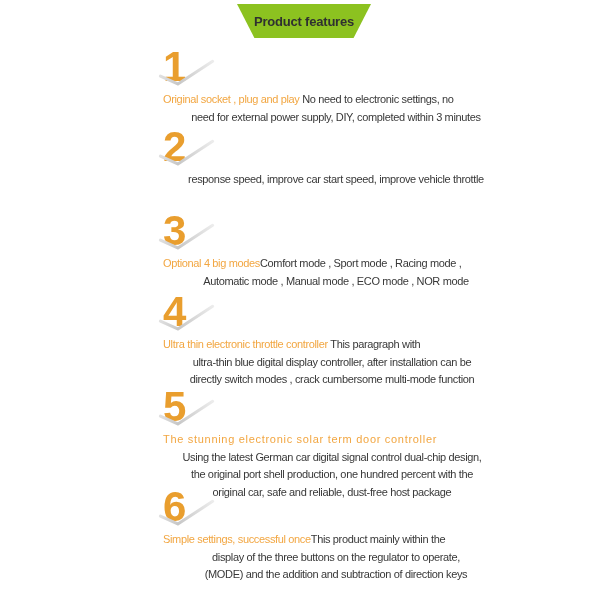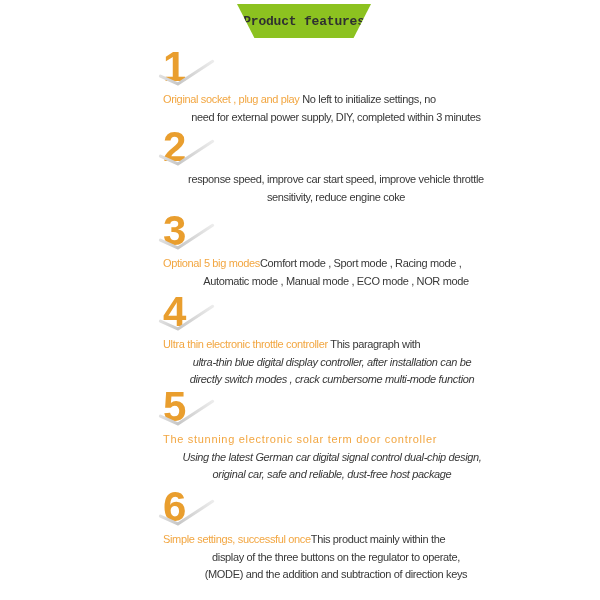--- a/index.html
+++ b/index.html
@@ -9,21 +9,21 @@
     font-family:"Liberation Sans", sans-serif;
   }
   
   .badge {
     position:absolute; left:237px; top:4px; width:134px; height:34px;
     background:#8CC220;
     clip-path:polygon(0 0, 100% 0, 87% 100%, 13% 100%);
     display:flex; align-items:center; justify-content:center;
   }
   .badge-label {
-    font-size:13px; font-weight:600; color:#2F3030; letter-spacing:-0.2px;font-family:Liberation Mono, monospace;
+    font-size:13px; font-weight:600; color:#2F3030; letter-spacing:-0.2px;
   }
   
   .feature {
     position:absolute; left:150px; width:346px;
     color:#383838; font-size:11px; letter-spacing:-0.35px;
   }
   .s1{top:47px} .s2{top:127px} .s3{top:211px} .s4{top:292px} .s5{top:387px} .s6{top:487px}
   .num { position:relative; height:40px; width:70px; margin-left:13px; margin-bottom:4px; }
   .digit {
     position:relative; z-index:1; display:inline-block;
@@ -32,58 +32,57 @@
   .stroke-a, .stroke-b {
     position:absolute; z-index:2; height:3px; border-radius:2px;
     transform-origin:left center; pointer-events:none;
   }
   .stroke-a { left:-4px; top:27px; width:22px;
     background:linear-gradient(90deg,#e2e2e2,#c6c6c6); transform:rotate(24deg); }
   .stroke-b { left:14px; top:36px; width:44px;
     background:linear-gradient(90deg,#c6c6c6,#ededed); transform:rotate(-33deg); }
   .fline, .line { line-height:17.5px; padding-left:13px; white-space:nowrap; }
   .line { padding-left:26px;text-align:center; }
-  .f4 .line, .f5 .line { padding-left:18px;font-style:italic; }
+  .f4 .line, .f5 .line { padding-left:18px; }
   .head { color:#F2A641; }
   .f5 .head { letter-spacing:0.7px; }
 </style>
 </head>
 <body>
 
 <div class="badge">
   <span class="badge-label">Product features</span>
 </div>
 
 <section class="feature s1 f1">
   <div class="num">
     <span class="digit">1</span>
     <span class="stroke-a"></span>
     <span class="stroke-b"></span>
   </div>
-  <div class="fline"><span class="head">Original socket , plug and play</span><span> No left to initialize settings, no</span></div>
+  <div class="fline"><span class="head">Original socket , plug and play</span><span> No need to electronic settings, no</span></div>
   <div class="line">need for external power supply, DIY, completed within 3 minutes</div>
 </section>
 
 <section class="feature s2 f2">
   <div class="num">
     <span class="digit">2</span>
     <span class="stroke-a"></span>
     <span class="stroke-b"></span>
   </div>
   <div class="line">response speed, improve car start speed, improve vehicle throttle</div>
-  <div class="line">sensitivity, reduce engine coke</div>
 </section>
 
 <section class="feature s3 f3">
   <div class="num">
     <span class="digit">3</span>
     <span class="stroke-a"></span>
     <span class="stroke-b"></span>
   </div>
-  <div class="fline"><span class="head">Optional 5 big modes</span><span>Comfort mode , Sport mode , Racing mode ,</span></div>
+  <div class="fline"><span class="head">Optional 4 big modes</span><span>Comfort mode , Sport mode , Racing mode ,</span></div>
   <div class="line">Automatic mode , Manual mode , ECO mode , NOR mode</div>
 </section>
 
 <section class="feature s4 f4">
   <div class="num">
     <span class="digit">4</span>
     <span class="stroke-a"></span>
     <span class="stroke-b"></span>
   </div>
   <div class="fline"><span class="head">Ultra thin electronic throttle controller</span><span> This paragraph with</span></div>
@@ -92,20 +91,21 @@
 </section>
 
 <section class="feature s5 f5">
   <div class="num">
     <span class="digit">5</span>
     <span class="stroke-a"></span>
     <span class="stroke-b"></span>
   </div>
   <div class="fline"><span class="head">The stunning electronic solar term door controller</span></div>
   <div class="line">Using the latest German car digital signal control dual-chip design,</div>
+  <div class="line">the original port shell production, one hundred percent with the</div>
   <div class="line">original car, safe and reliable, dust-free host package</div>
 </section>
 
 <section class="feature s6 f6">
   <div class="num">
     <span class="digit">6</span>
     <span class="stroke-a"></span>
     <span class="stroke-b"></span>
   </div>
   <div class="fline"><span class="head">Simple settings, successful once</span><span>This product mainly within the</span></div>

